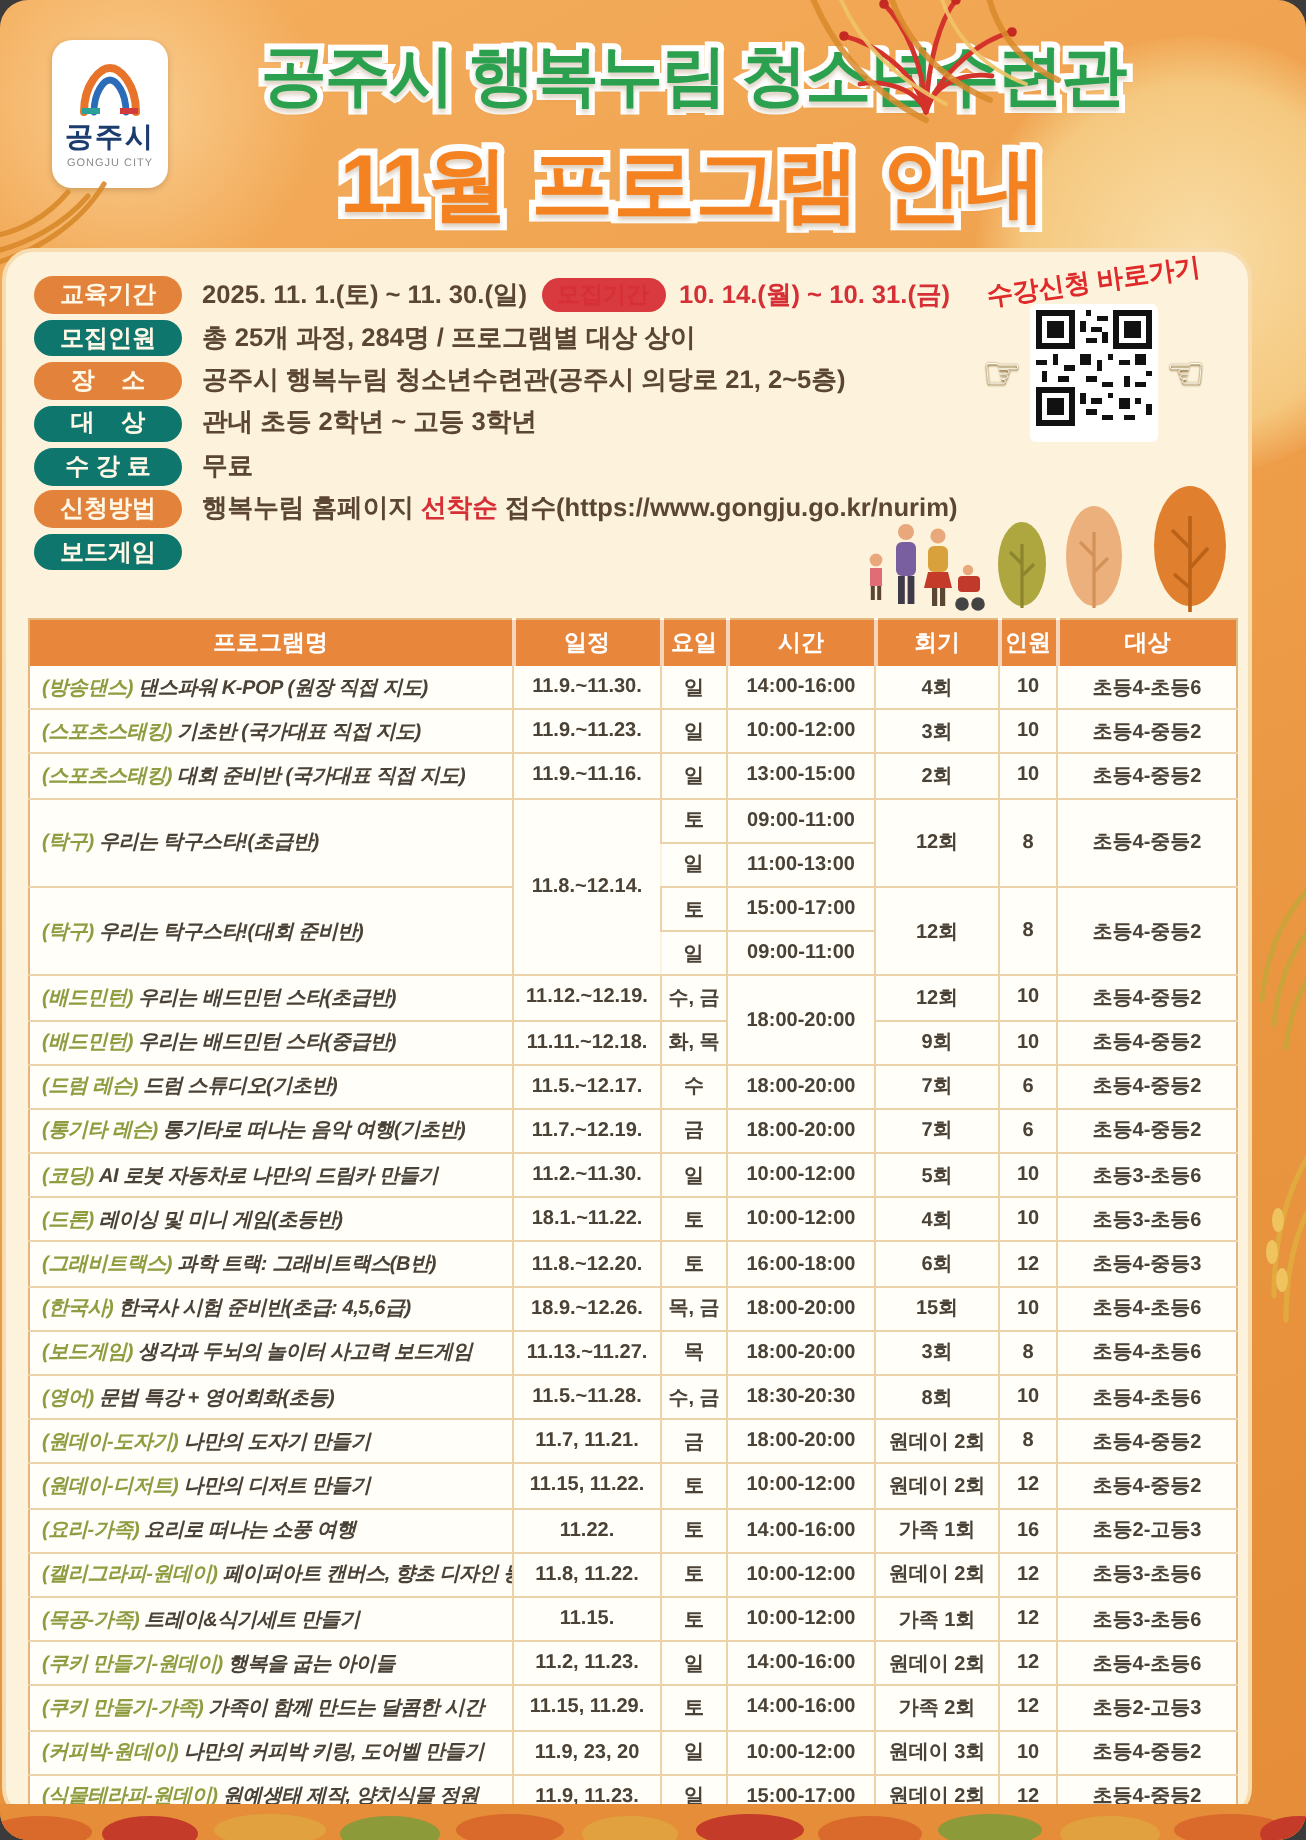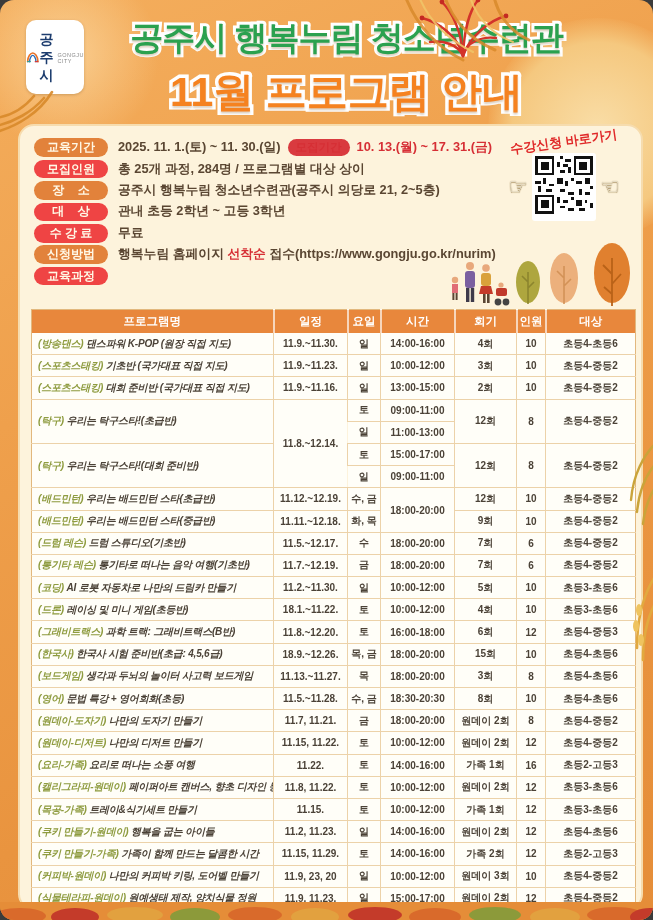--- a/index.html
+++ b/index.html
@@ -7,37 +7,37 @@
   body{font-family:"Liberation Sans","DejaVu Sans",sans-serif;}
   .poster{position:relative;width:653px;height:920px;margin:0 auto;overflow:hidden;border-radius:14px;
     background:linear-gradient(155deg,#f4ae5d 0%,#efa04c 35%,#e9943f 70%,#e58d38 100%);}
   
   .deco{position:absolute;pointer-events:none;}
   .big-circle{right:-55px;top:18px;width:220px;height:220px;border-radius:50%;
     background:radial-gradient(circle,#f9dda6 0%,#f5c87f 55%,rgba(245,200,127,0) 72%);}
   .soft-circle{left:-30px;top:-40px;width:190px;height:190px;border-radius:50%;
     background:radial-gradient(circle,rgba(255,235,190,.55),rgba(255,235,190,0) 70%);}
   .logo-badge{position:absolute;left:26px;top:20px;width:58px;height:74px;background:#fff;border-radius:10px;
-    display:flex;align-items:center;justify-content:center;box-shadow:0 1px 3px rgba(90,50,0,.25);}
+    display:flex;flex-direction:column;align-items:center;justify-content:center;box-shadow:0 1px 3px rgba(90,50,0,.25);}
   .logo-city{font-size:14px;font-weight:800;color:#1c3c6e;letter-spacing:1px;margin-top:2px;}
   .logo-en{font-size:5.5px;color:#8a8a8a;letter-spacing:.5px;margin-top:1px;}
   .titles{position:absolute;left:70px;right:30px;top:16px;text-align:center;}
   .title-main{font-size:33px;font-weight:900;color:#2ba14f;letter-spacing:-1px;
     -webkit-text-stroke:6px #ffffff;paint-order:stroke fill;text-shadow:0 2px 2px rgba(120,70,10,.25);}
   .title-sub{font-size:41px;font-weight:900;color:#f58220;letter-spacing:0px;margin-top:4px;
     -webkit-text-stroke:7px #ffffff;paint-order:stroke fill;text-shadow:0 2px 2px rgba(120,70,10,.25);}
   
-  .panel{position:absolute;left:18px;top:124px;width:625px;height:786px;background:#fdf3dc;
+  .panel{position:absolute;left:1px;top:124px;width:625px;height:786px;background:#fdf3dc;
     border:2px solid #f6dcae;border-radius:16px;z-index:2;}
   .info-section{position:relative;padding:11px 12px 0 14px;height:182px;}
   .info-row{display:flex;align-items:center;height:21.4px;}
   .pill{display:inline-flex;justify-content:center;align-items:center;flex:none;width:74px;height:18.5px;
     border-radius:10px;font-size:12px;font-weight:800;color:#fff8e6;white-space:pre;letter-spacing:0px;}
   .pill.orange{background:#e2823b;}
-  .pill.olive{background:#ef4444;}
+  .pill.olive{background:#0f766e;}
   .pill.red{background:#d93a3f;}
   .inline-pill{width:62px;height:17.5px;margin:0 7px;font-size:11.5px;border-radius:9px;}
   .info-text{margin-left:10px;font-size:12.8px;font-weight:700;color:#5a4632;white-space:nowrap;}
   .info-text .red{color:#d62f35;}
   
   .qr-block{position:absolute;top:6px;right:8px;width:138px;text-align:center;z-index:3;}
   .qr-caption{display:inline-block;font-size:13px;font-weight:900;color:#e02929;transform:rotate(-8deg);
     letter-spacing:0px;text-shadow:0 0 2px #fdf3dc;}
   .qr-row{display:flex;align-items:center;justify-content:center;margin-top:2px;}
   .hand{font-size:22px;color:#fffdf2;text-shadow:0 0 1px #7a5a20,0 1px 1px #7a5a20;line-height:1;}
@@ -120,21 +120,21 @@
   <div class="titles">
     <div class="title-main">공주시 행복누림 청소년수련관</div>
     <div class="title-sub">11월 프로그램 안내</div>
   </div>
 
   <div class="panel">
     <div class="info-section">
       <div>
           <div class="info-row">
             <span class="pill orange">교육기간</span>
-            <span class="info-text"><span>2025. 11. 1.(토) ~ 11. 30.(일)</span><span class="pill red inline-pill">모집기간</span><span class="red">10. 13.(월) ~ 17. 31.(금)</span></span>
+            <span class="info-text"><span>2025. 11. 1.(토) ~ 11. 30.(일)</span><span class="pill red inline-pill">모집기간</span><span class="red">10. 14.(월) ~ 10. 31.(금)</span></span>
           </div>
           <div class="info-row">
             <span class="pill olive">모집인원</span>
             <span class="info-text"><span>총 25개 과정, 284명 / 프로그램별 대상 상이</span></span>
           </div>
           <div class="info-row">
             <span class="pill orange">장    소</span>
             <span class="info-text"><span>공주시 행복누림 청소년수련관(공주시 의당로 21, 2~5층)</span></span>
           </div>
           <div class="info-row">
@@ -143,21 +143,21 @@
           </div>
           <div class="info-row">
             <span class="pill olive">수 강 료</span>
             <span class="info-text"><span>무료</span></span>
           </div>
           <div class="info-row">
             <span class="pill orange">신청방법</span>
             <span class="info-text"><span>행복누림 홈페이지 </span><span class="red">선착순</span><span> 접수(https://www.gongju.go.kr/nurim)</span></span>
           </div>
           <div class="info-row">
-            <span class="pill olive">교육과정</span>
+            <span class="pill olive">보드게임</span>
             <span class="info-text"></span>
           </div>
         </div>
 
       <div class="qr-block">
         <span class="qr-caption">수강신청 바로가기</span>
         <div class="qr-row">
           <span class="hand">☞</span>
           <span class="qr-box">
             <svg width="58" height="58" viewBox="0 0 21 21" shape-rendering="crispEdges">

